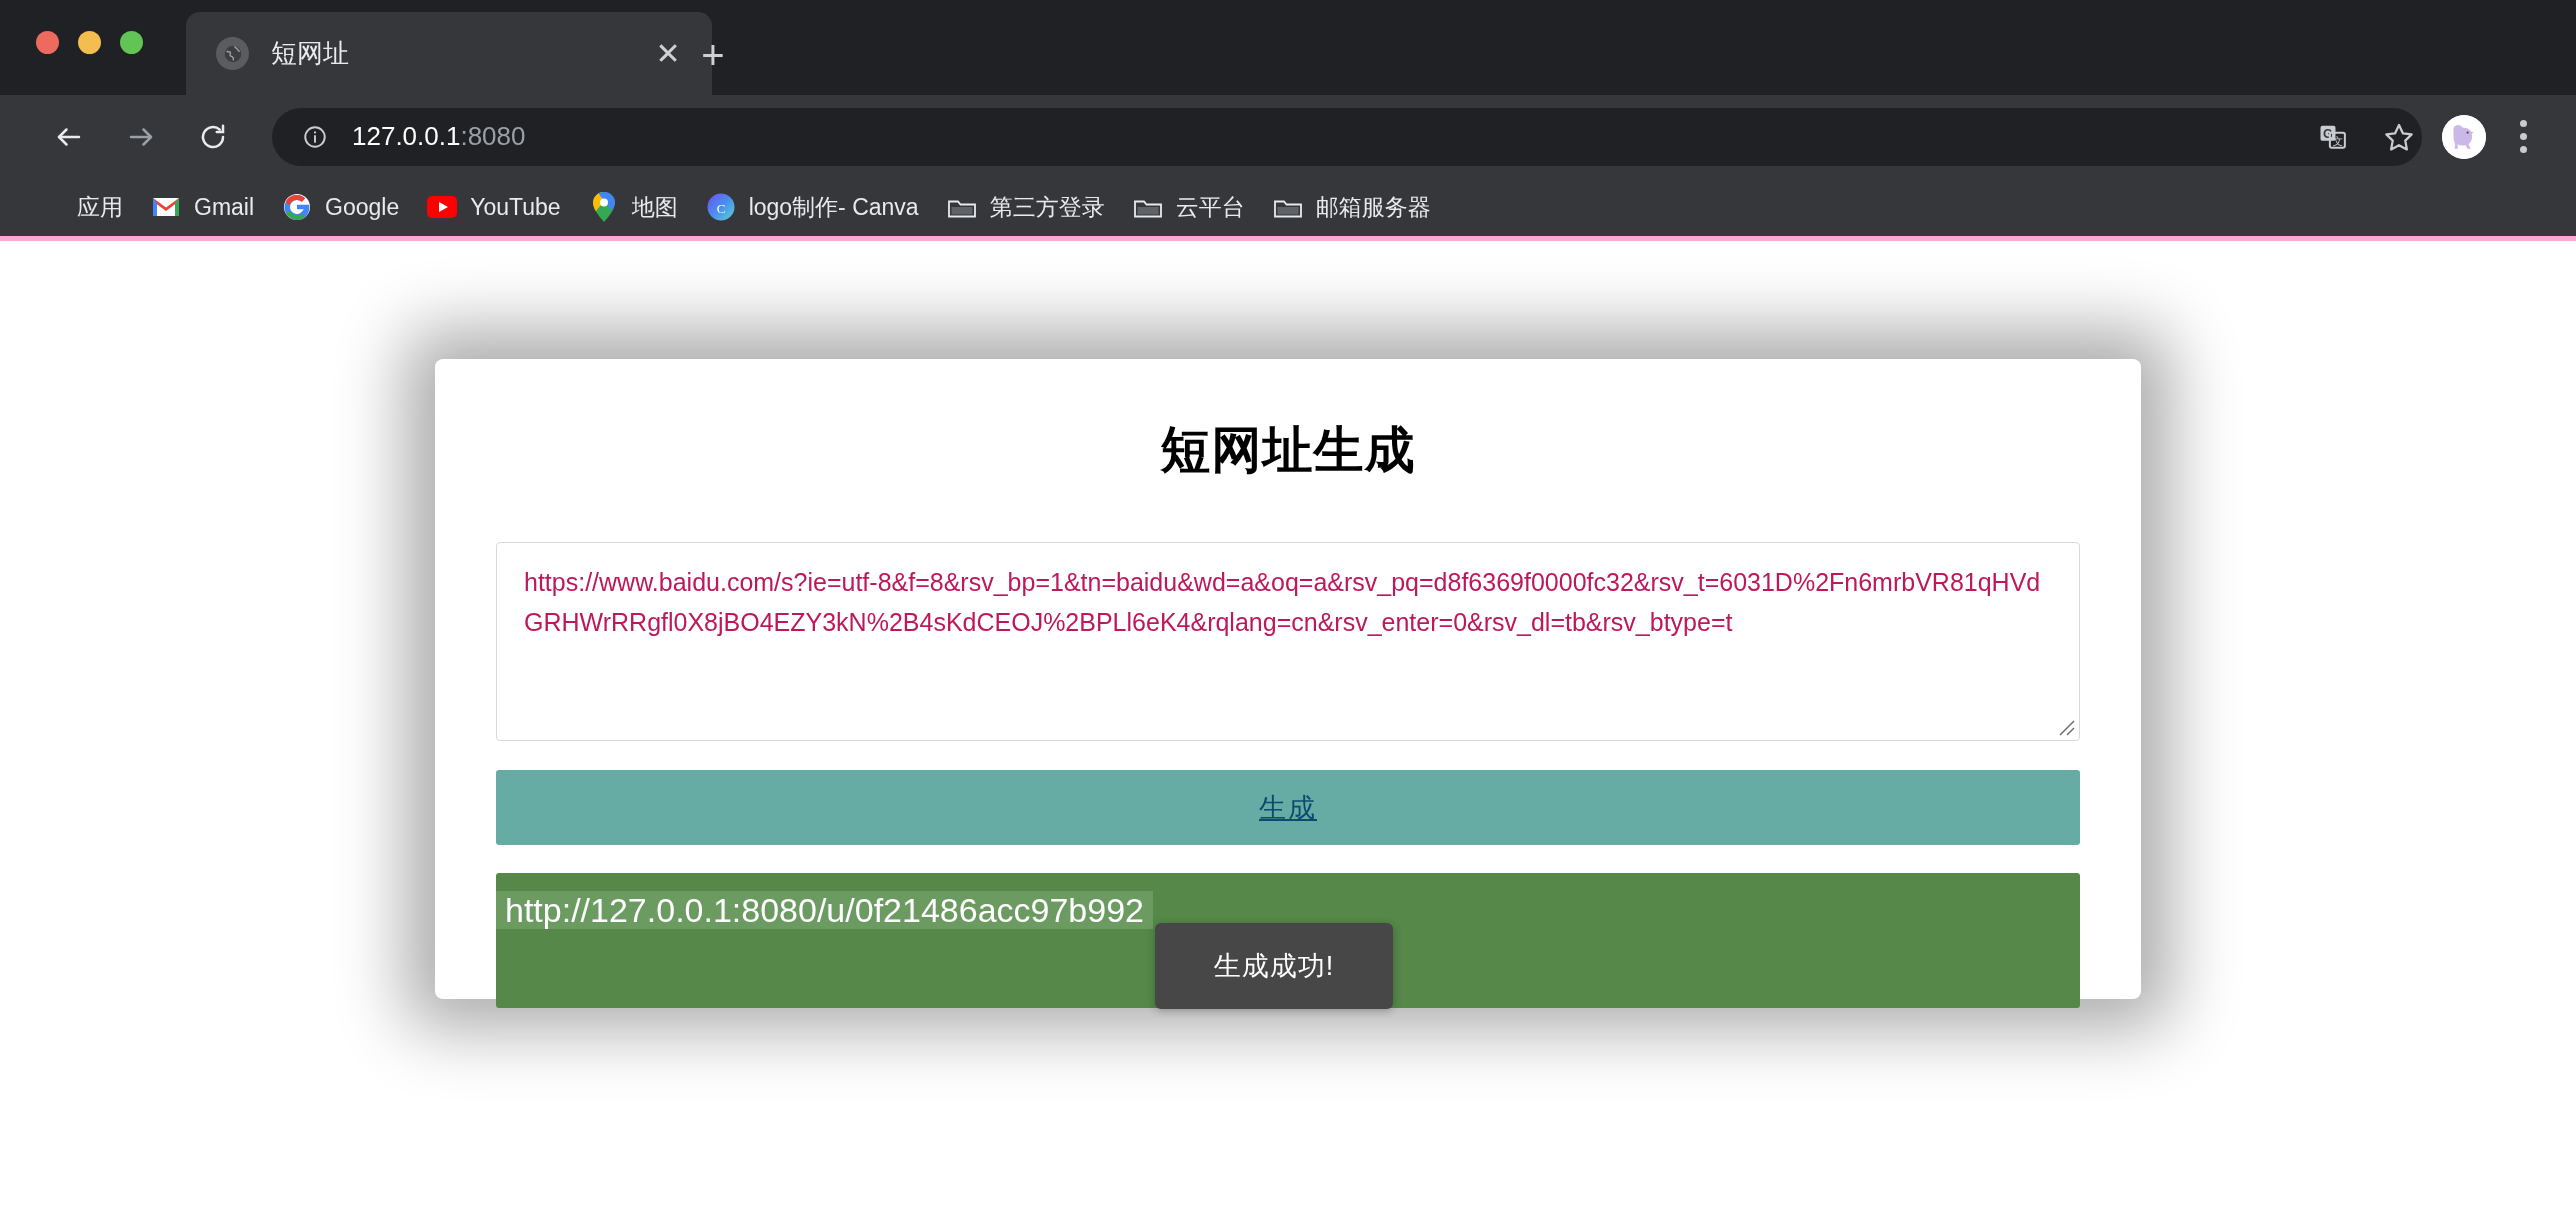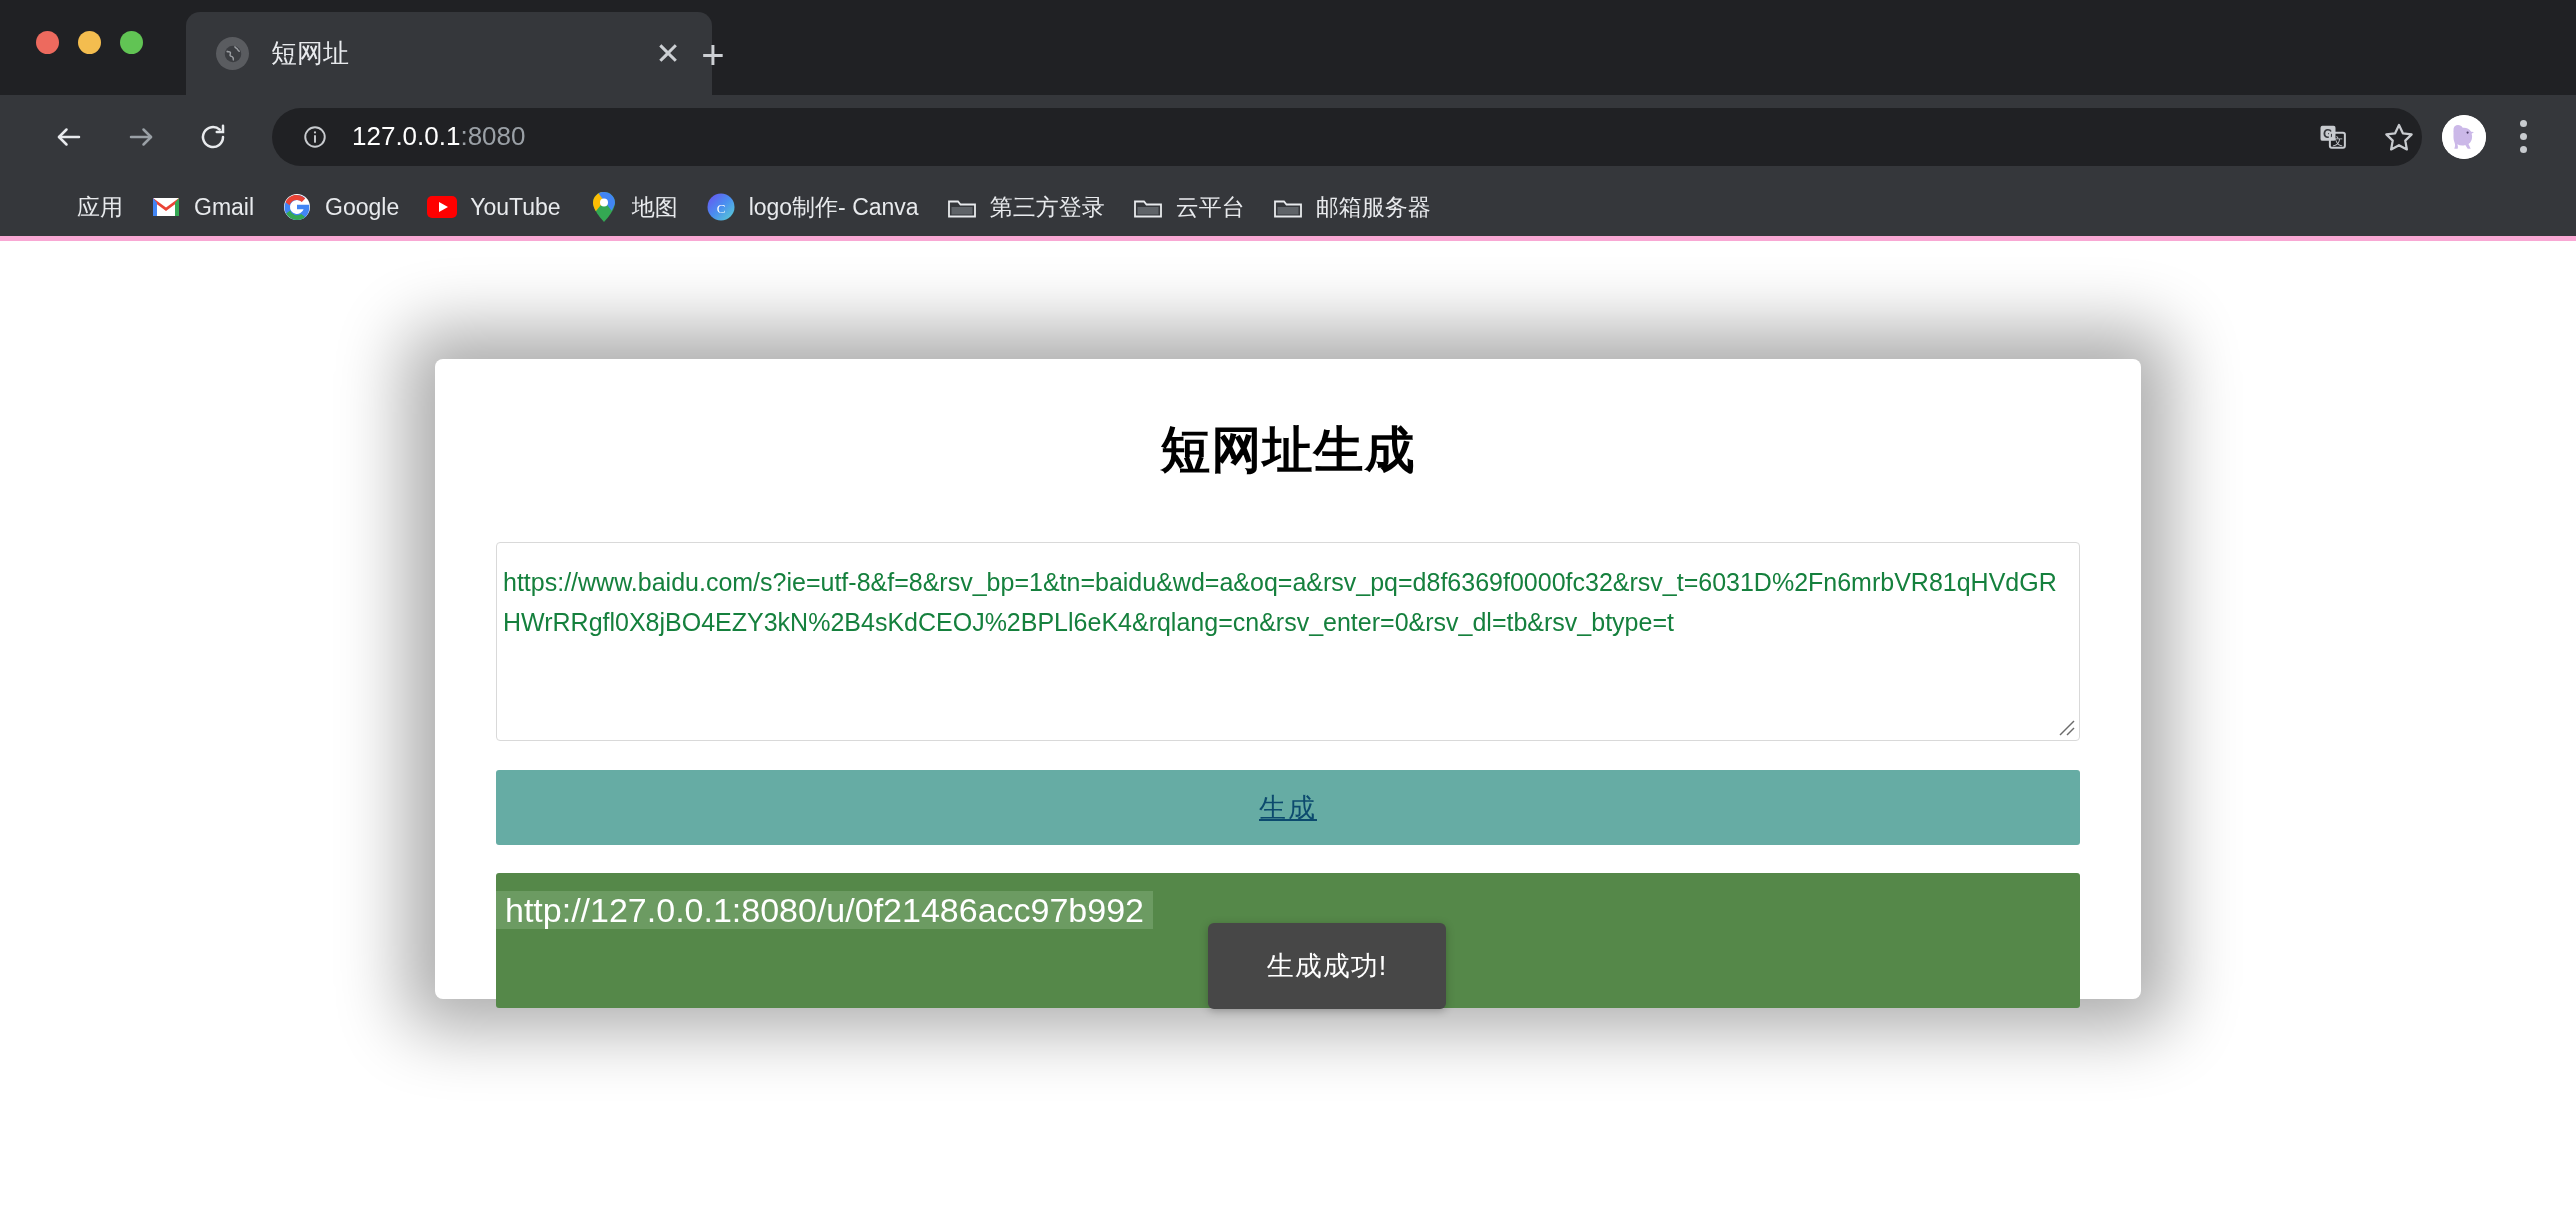--- a/index.html
+++ b/index.html
@@ -233,25 +233,25 @@
     letter-spacing: 1px;
   }
 
   .url-input {
     margin-top: 58px;
     width: 100%;
     height: 199px;
     border: 1px solid #d9d9d9;
     border-radius: 4px;
     background: #ffffff;
-    padding: 19px 6px;
+    padding: 19px 27px;
     font-family: "Liberation Sans", "DejaVu Sans", sans-serif;
     font-size: 25px;
     line-height: 40px;
-    color: #15803d;
+    color: #be185d;
     overflow: hidden;
     word-break: break-all;
     white-space: normal;
     resize: none;
     position: relative;
   }
   .resize-grip {
     position: absolute;
     right: 3px;
     bottom: 3px;
@@ -290,21 +290,21 @@
     color: #ffffff;
     line-height: 46px;
     white-space: nowrap;
     display: inline;
     background: rgba(190,225,185,0.22);
     padding: 0 9px;
   }
 
   .toast {
     position: absolute;
-    left: 1208px;
+    left: 1155px;
     top: 682px;
     min-width: 238px;
     background: #474747;
     color: #ffffff;
     border-radius: 6px;
     padding: 25px 44px;
     font-size: 27px;
     text-align: center;
     letter-spacing: 1px;
     box-shadow: 0 2px 8px rgba(0,0,0,0.25);

